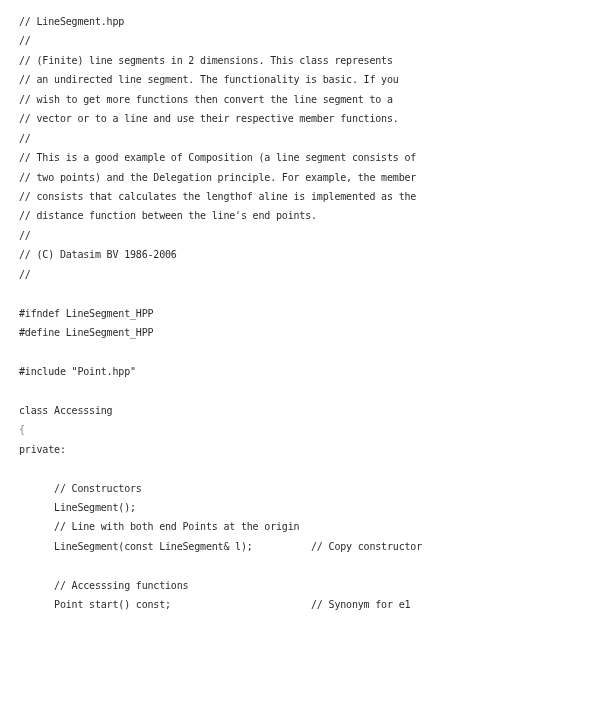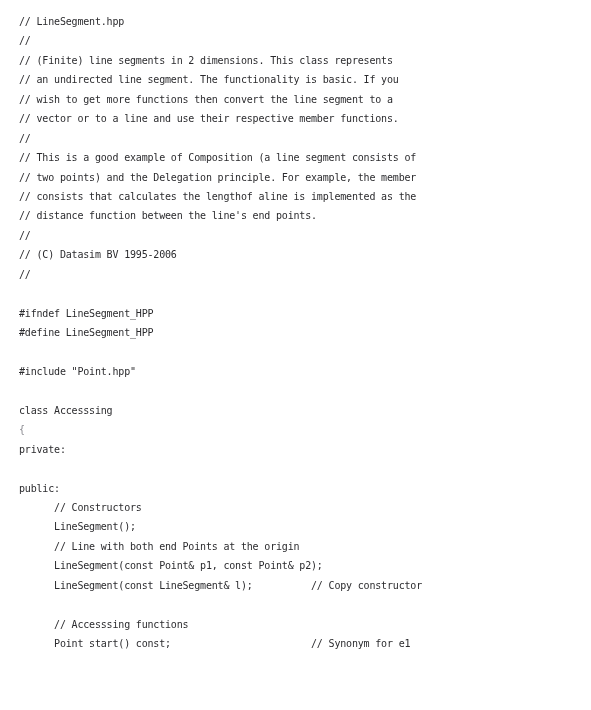--- a/index.html
+++ b/index.html
@@ -43,34 +43,32 @@
     <div class="code-line">// (Finite) line segments in 2 dimensions. This class represents</div>
     <div class="code-line">// an undirected line segment. The functionality is basic. If you</div>
     <div class="code-line">// wish to get more functions then convert the line segment to a</div>
     <div class="code-line">// vector or to a line and use their respective member functions.</div>
     <div class="code-line">//</div>
     <div class="code-line">// This is a good example of Composition (a line segment consists of</div>
     <div class="code-line">// two points) and the Delegation principle. For example, the member</div>
     <div class="code-line">// consists that calculates the lengthof aline is implemented as the</div>
     <div class="code-line">// distance function between the line's end points.</div>
     <div class="code-line">//</div>
-    <div class="code-line">// (C) Datasim BV 1995-2006</div>
+    <div class="code-line">// (C) Datasim BV 1986-2006</div>
     <div class="code-line">//</div>
     <div class="code-line blank"></div>
     <div class="code-line">#ifndef LineSegment_HPP</div>
     <div class="code-line">#define LineSegment_HPP</div>
     <div class="code-line blank"></div>
     <div class="code-line">#include "Point.hpp"</div>
     <div class="code-line blank"></div>
     <div class="code-line">class Accesssing</div>
     <div class="code-line faint">{</div>
     <div class="code-line">private:</div>
     <div class="code-line blank"></div>
-    <div class="code-line">public:</div>
     <div class="code-line">      // Constructors</div>
     <div class="code-line">      LineSegment();</div>
     <div class="code-line">      // Line with both end Points at the origin</div>
-    <div class="code-line">      LineSegment(const Point&amp; p1, const Point&amp; p2);</div>
     <div class="code-line">      LineSegment(const LineSegment&amp; l);          // Copy constructor</div>
     <div class="code-line blank"></div>
     <div class="code-line">      // Accesssing functions</div>
     <div class="code-line">      Point start() const;                        // Synonym for e1</div>
   </div>
 
 </body></html>

